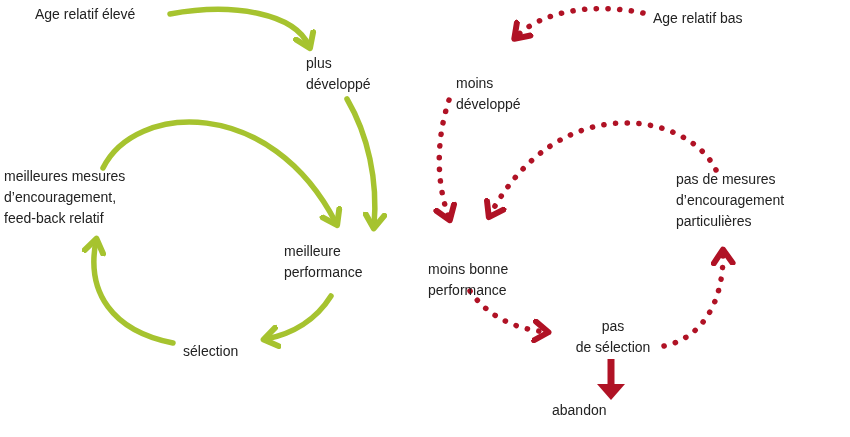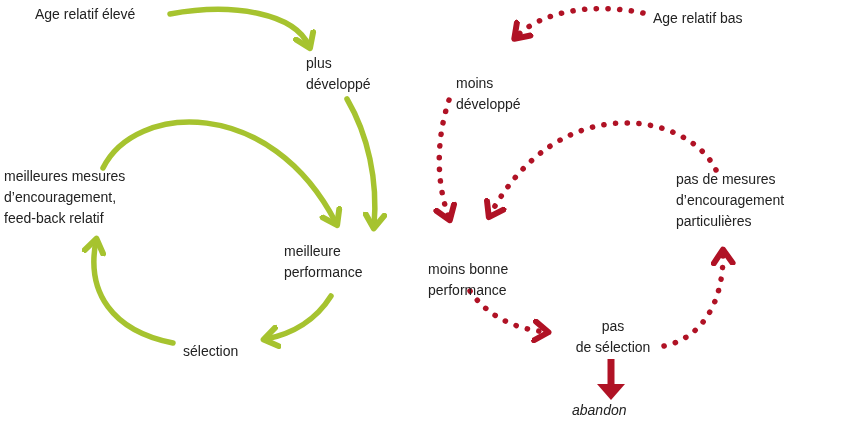--- a/index.html
+++ b/index.html
@@ -27,21 +27,21 @@
   #l-age-eleve{left:35px;top:4px;}
   #l-plus-dev{left:306px;top:53px;}
   #l-mesures-pos{left:4px;top:166px;}
   #l-meilleure-perf{left:284px;top:241px;}
   #l-selection{left:183px;top:341px;}
   #l-age-bas{left:653px;top:8px;}
   #l-moins-dev{left:456px;top:53px;margin-top:20px;}
   #l-moins-perf{left:428px;top:241px;margin-top:18px;}
   #l-pas-mesures{left:676px;top:169px;}
   #l-pas-selection{left:558px;top:316px;width:110px;text-align:center;}
-  #l-abandon{left:572px;top:400px;font-style:italic;}
+  #l-abandon{left:552px;top:400px;}
 
   .g{stroke:var(--green);fill:none;stroke-width:5.5;stroke-linecap:round;}
   .r{stroke:var(--red);fill:none;stroke-width:5.5;stroke-linecap:round;stroke-dasharray:0.2 11.5;}
   .r-solid{stroke:var(--red);fill:none;stroke-width:7;}
   .r-head{fill:var(--red);}
   #mg path{stroke:var(--green);}
   #mr path{stroke:var(--red);}
 </style>
 </head>
 <body>

